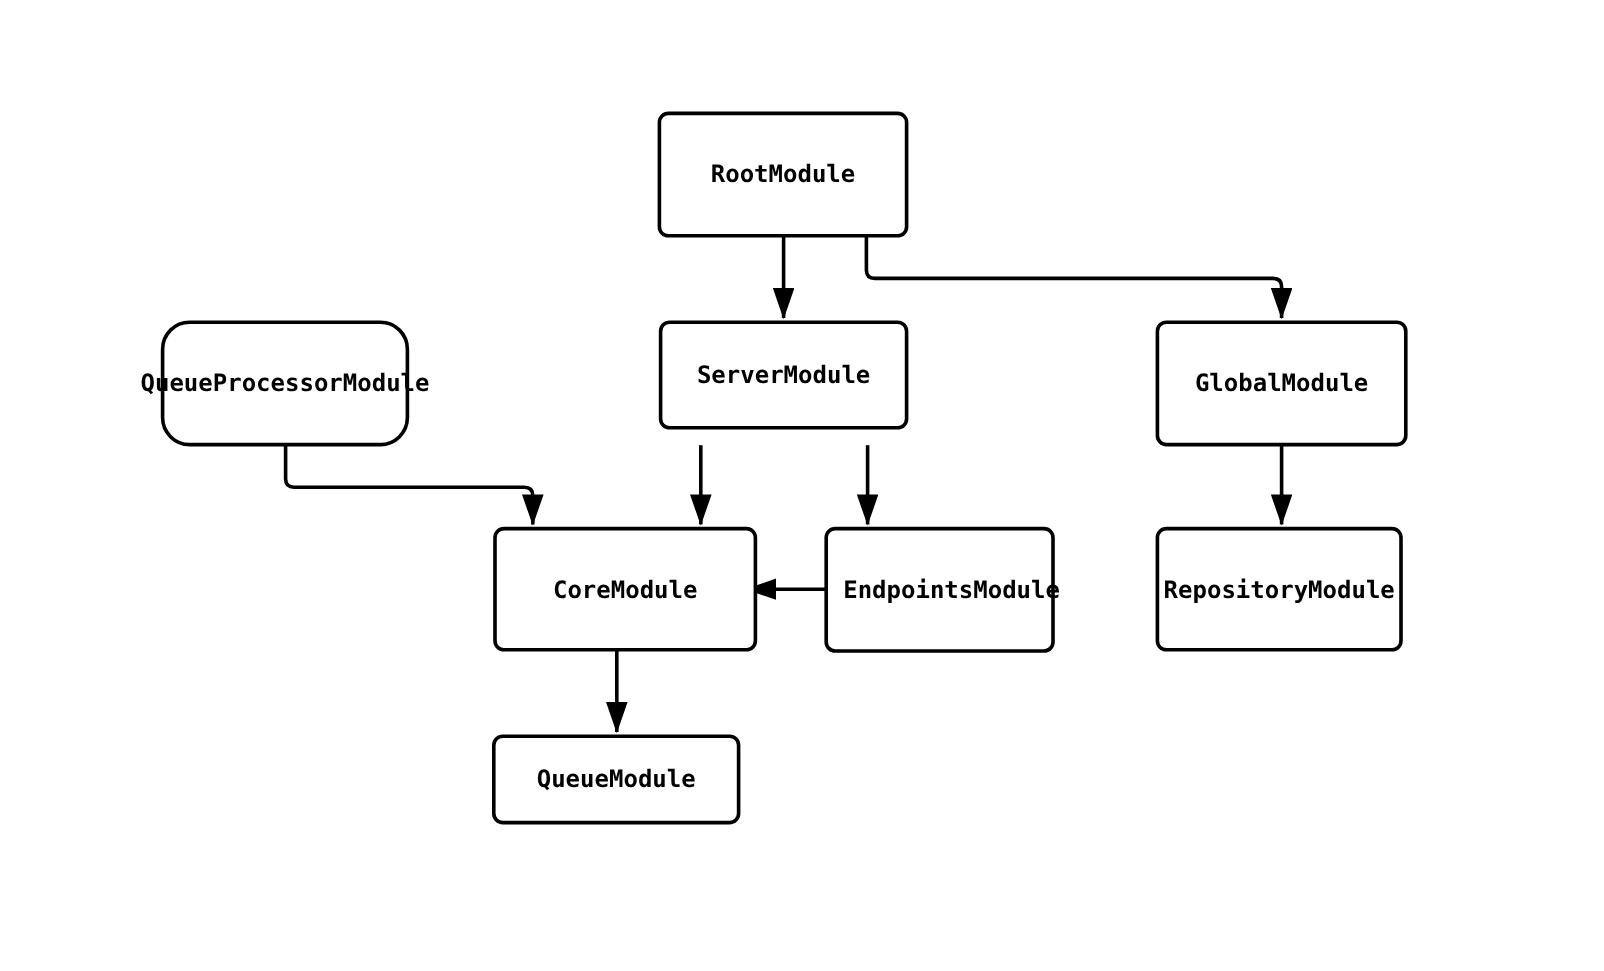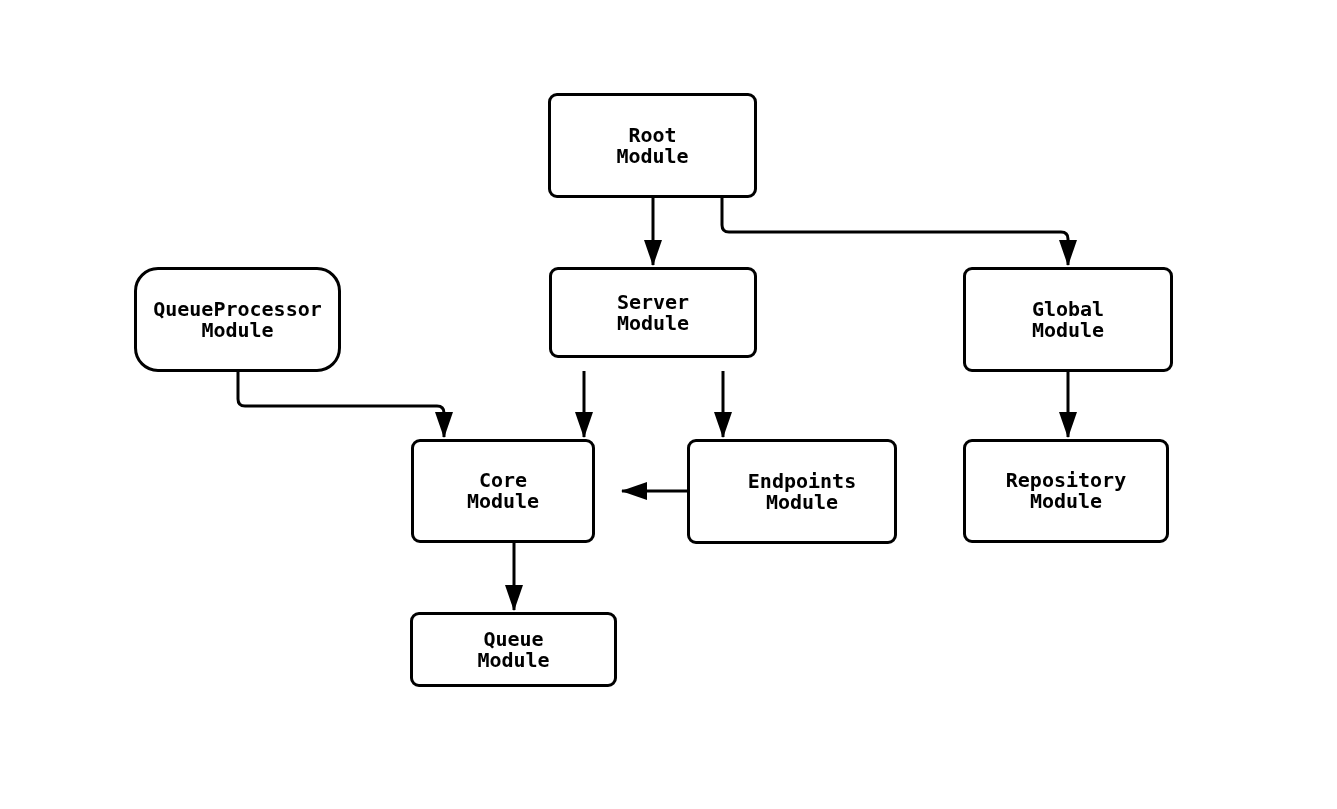--- a/index.html
+++ b/index.html
@@ -23,21 +23,21 @@
     height: 809px;
     display: block;
   }
   .node {
     position: absolute;
     box-sizing: border-box;
     background: #ffffff;
     border: 3px solid #000000;
     border-radius: 9px;
     display: flex;
-    flex-direction: column;
+    flex-direction: row;
     align-items: center;
     justify-content: center;
     text-align: center;
     font-weight: bold;
     font-size: 20px;
     line-height: 21px;
     color: #000000;
     z-index: 2;
   }
   .edge-path {
@@ -77,25 +77,25 @@
         <div>Module</div>
       </div>
       <div class="node" style="left: 549px; top: 267px; width: 208px; height: 91px;">
         <div>Server</div>
         <div>Module</div>
       </div>
       <div class="node" style="left: 963px; top: 267px; width: 210px; height: 105px;">
         <div>Global</div>
         <div>Module</div>
       </div>
-      <div class="node" style="left: 411px; top: 439px; width: 184px; height: 104px;">
+      <div class="node" style="left: 411px; top: 439px; width: 220px; height: 104px;">
         <div>Core</div>
         <div>Module</div>
       </div>
-      <div class="node" style="left: 687px; top: 439px; width: 210px; height: 105px; padding-left: 20px;">
+      <div class="node" style="left: 687px; top: 439px; width: 192px; height: 105px; padding-left: 20px;">
         <div>Endpoints</div>
         <div>Module</div>
       </div>
       <div class="node" style="left: 963px; top: 439px; width: 206px; height: 104px;">
         <div>Repository</div>
         <div>Module</div>
       </div>
       <div class="node" style="left: 410px; top: 612px; width: 207px; height: 75px;">
         <div>Queue</div>
         <div>Module</div>

